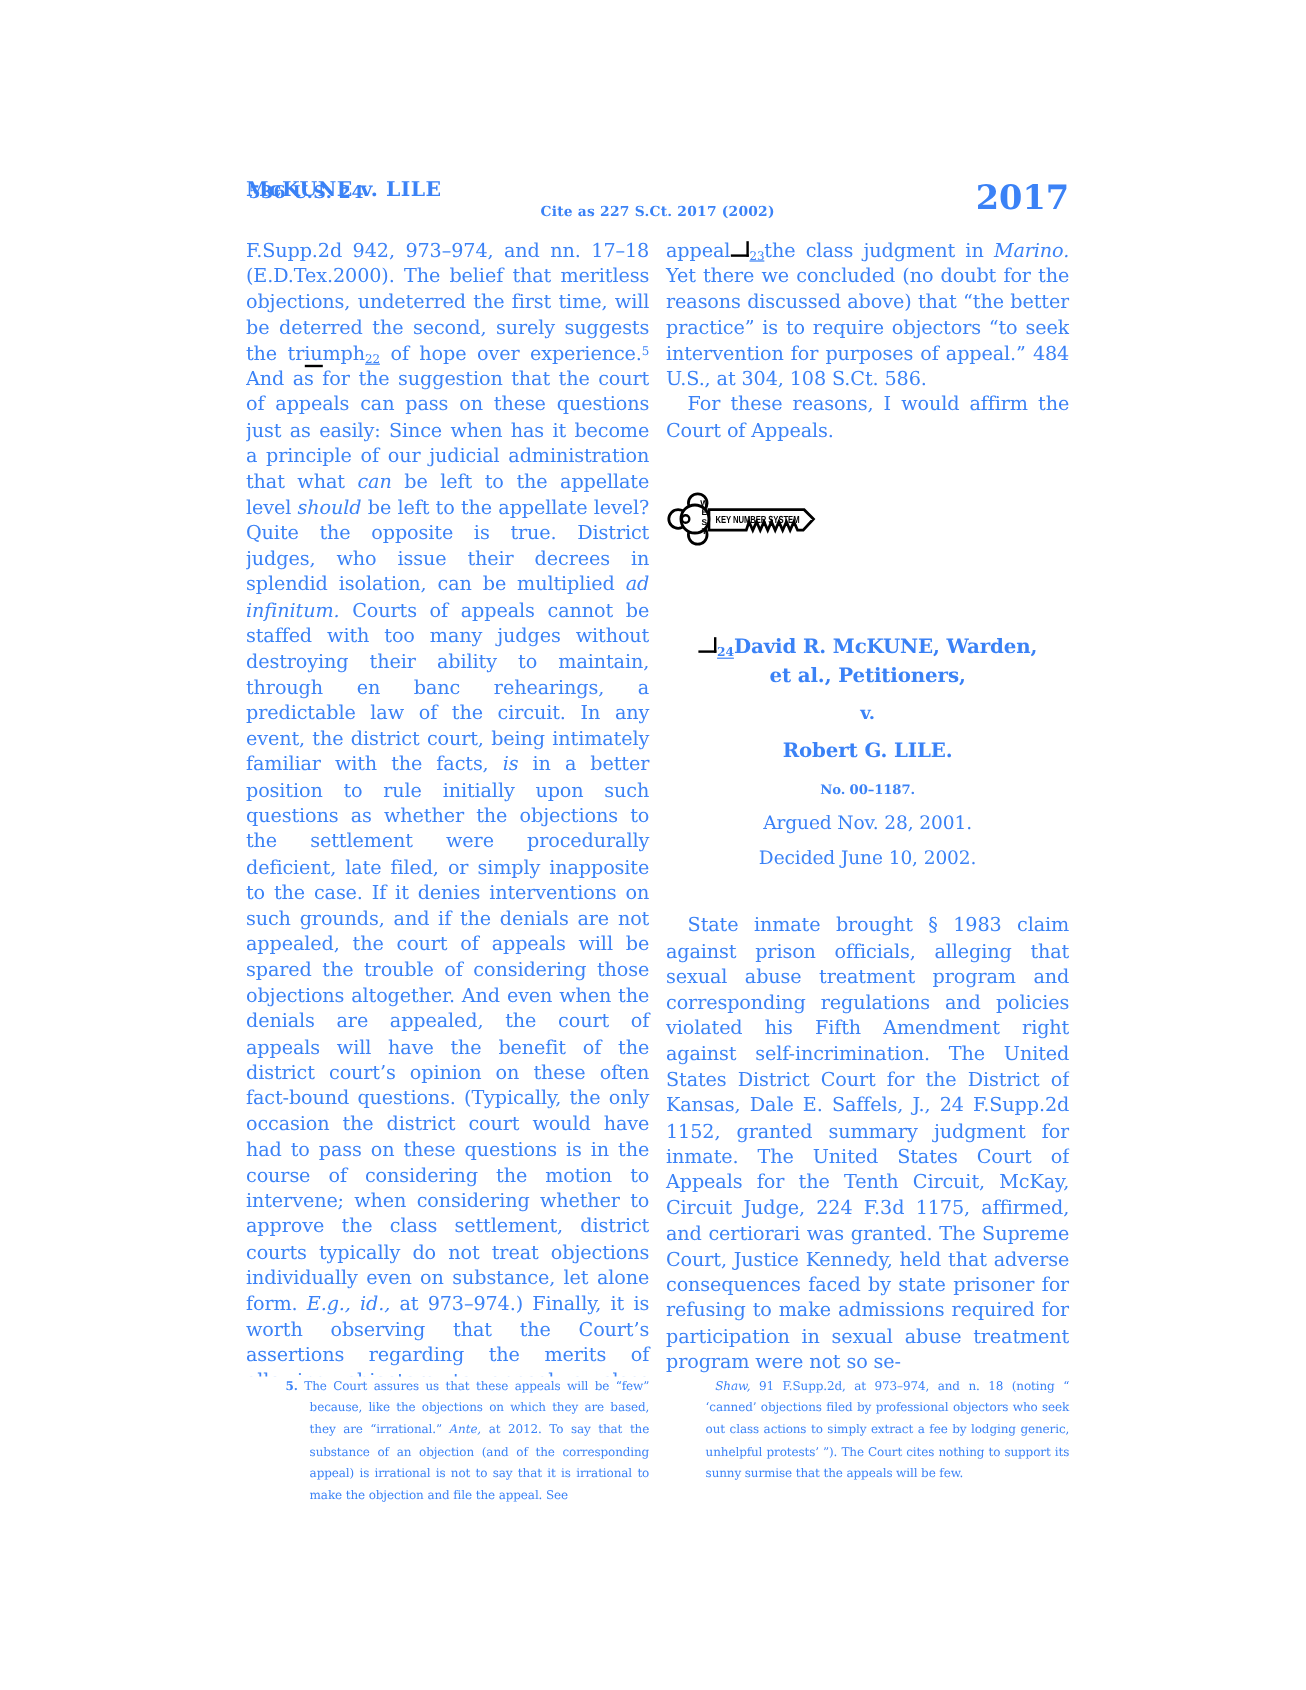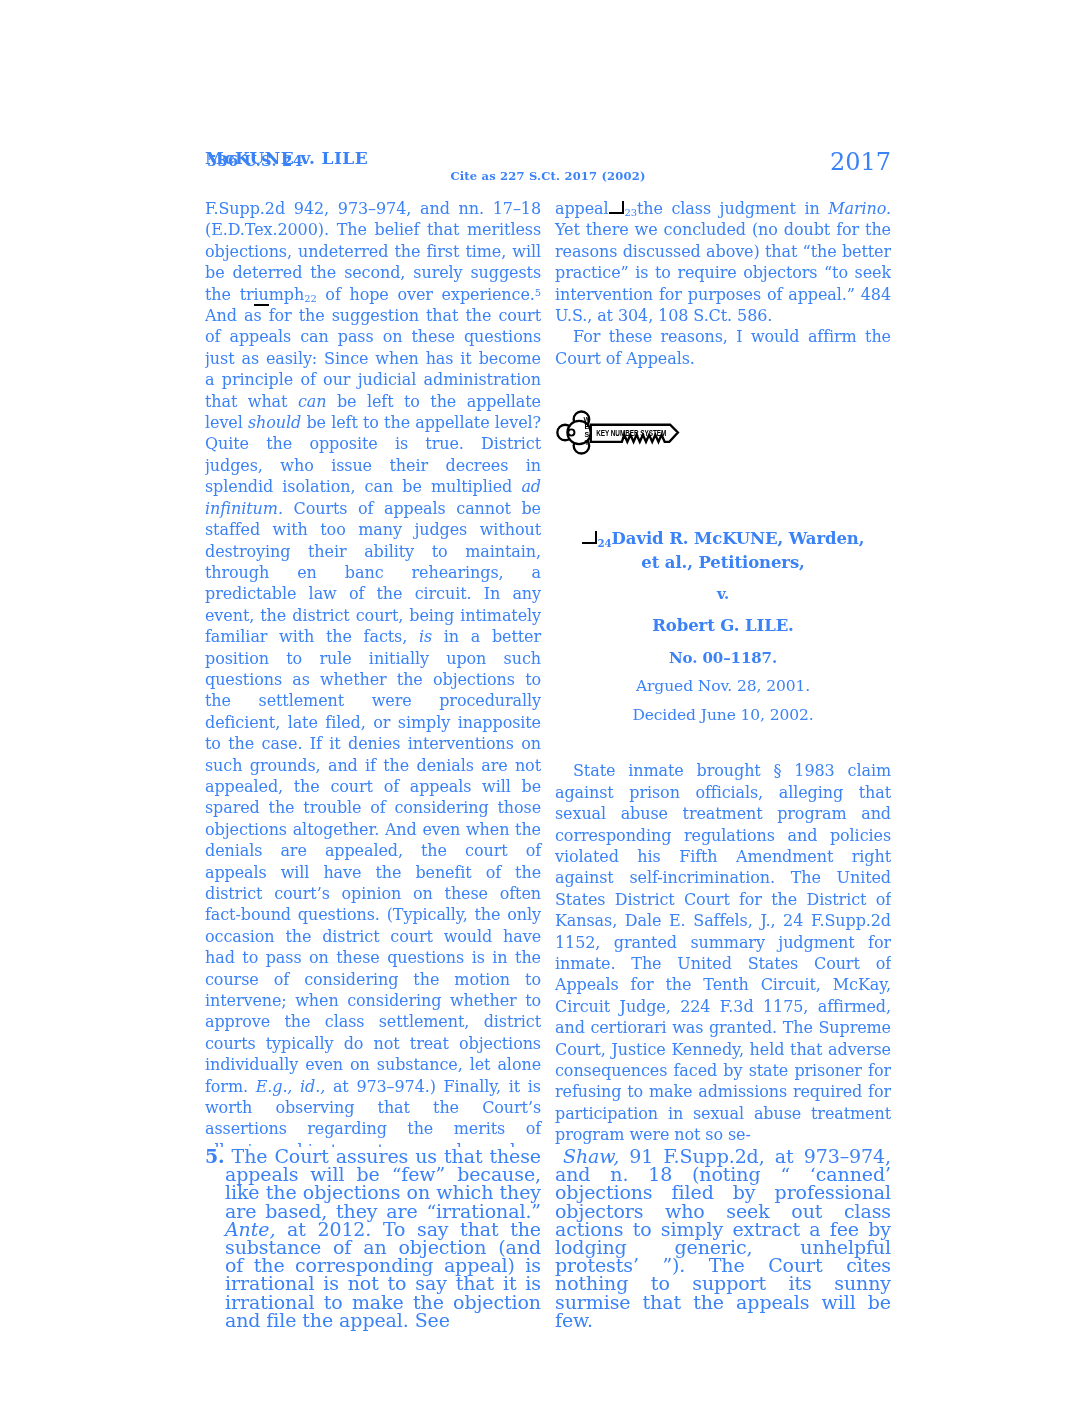--- a/index.html
+++ b/index.html
@@ -10,56 +10,56 @@
     font-family:"DejaVu Serif", serif;
     overflow:hidden;margin:0 auto;
   }
   .content{position:absolute;left:205px;top:148px;width:686px;}
 
   
   .header{position:relative;height:36px;}
   .header-left{position:absolute;left:2px;top:4px;font-weight:bold;font-size:14.5px;letter-spacing:.4px;}
   .header-center{font-weight:bold;font-size:17px;letter-spacing:.4px;}
   .header-cite{text-align:center;font-weight:bold;font-size:11.5px;margin-top:1px;letter-spacing:.2px;}
-  .header-right{position:absolute;right:0;top:0;font-weight:normal;font-size:24px;margin-left:40px;}
+  .header-right{position:absolute;right:0;top:0;font-weight:bold;font-size:28px;margin-left:40px;}
 
   
   .body-row{display:flex;gap:14px;margin-top:14px;height:949px;overflow:hidden;}
   .col{width:336px;font-size:16px;line-height:21.4px;text-align:justify;letter-spacing:-0.1px;}
   .para{margin:0;}
   .indent{text-indent:18px;}
 
   
   .it{font-style:italic;}
   .bd{font-weight:bold;}
   .u-mark{border-bottom:2.5px solid #000;}
-  .sb{font-size:0.62em;vertical-align:-0.25em;line-height:0;}
+  .sb{font-size:0.62em;vertical-align:-0.25em;line-height:0;text-decoration:underline;}
   .sp{font-size:0.62em;vertical-align:0.45em;line-height:0;}
   .br-marker{display:inline-block;width:13px;height:11px;
              border-bottom:2.5px solid #000;border-right:2.5px solid #000;
              margin-right:1px;}
 
   
   .key-wrap{text-align:left;margin-top:40px;height:48px;}
 
   
   .caption{text-align:center;margin-top:70px;text-indent:0;}
   .cap-cite{font-size:15.5px;letter-spacing:.3px;}
   .cap-party{font-weight:bold;font-size:16.5px;line-height:24px;margin-top:12px;}
   .cap-party2{font-weight:bold;font-size:16.5px;line-height:24px;}
   .cap-v{font-weight:bold;font-size:15px;margin-top:9px;}
   .cap-resp{font-weight:bold;font-size:16.5px;margin-top:9px;}
-  .cap-docket{font-weight:bold;font-size:15px;margin-top:12px;}
+  .cap-docket{font-weight:bold;font-size:11px;margin-top:12px;}
   .cap-line{font-size:15.5px;margin-top:7px;}
 
   .syllabus{margin-top:34px;}
 
   
   .fn-row{display:flex;gap:14px;margin-top:0;}
-  .fn{width:336px;font-size:19px;line-height:18.2px;text-align:justify;}
+  .fn{width:336px;font-size:10px;line-height:18.2px;text-align:justify;margin-left:33px;}
   .fn-hang{margin:0;padding-left:20px;text-indent:-20px;}
   .fn-cont{margin:0;text-indent:8px;}
 </style>
 </head>
 <body>
 
 <div class="page">
   <div class="content">
 
     <div class="header">

